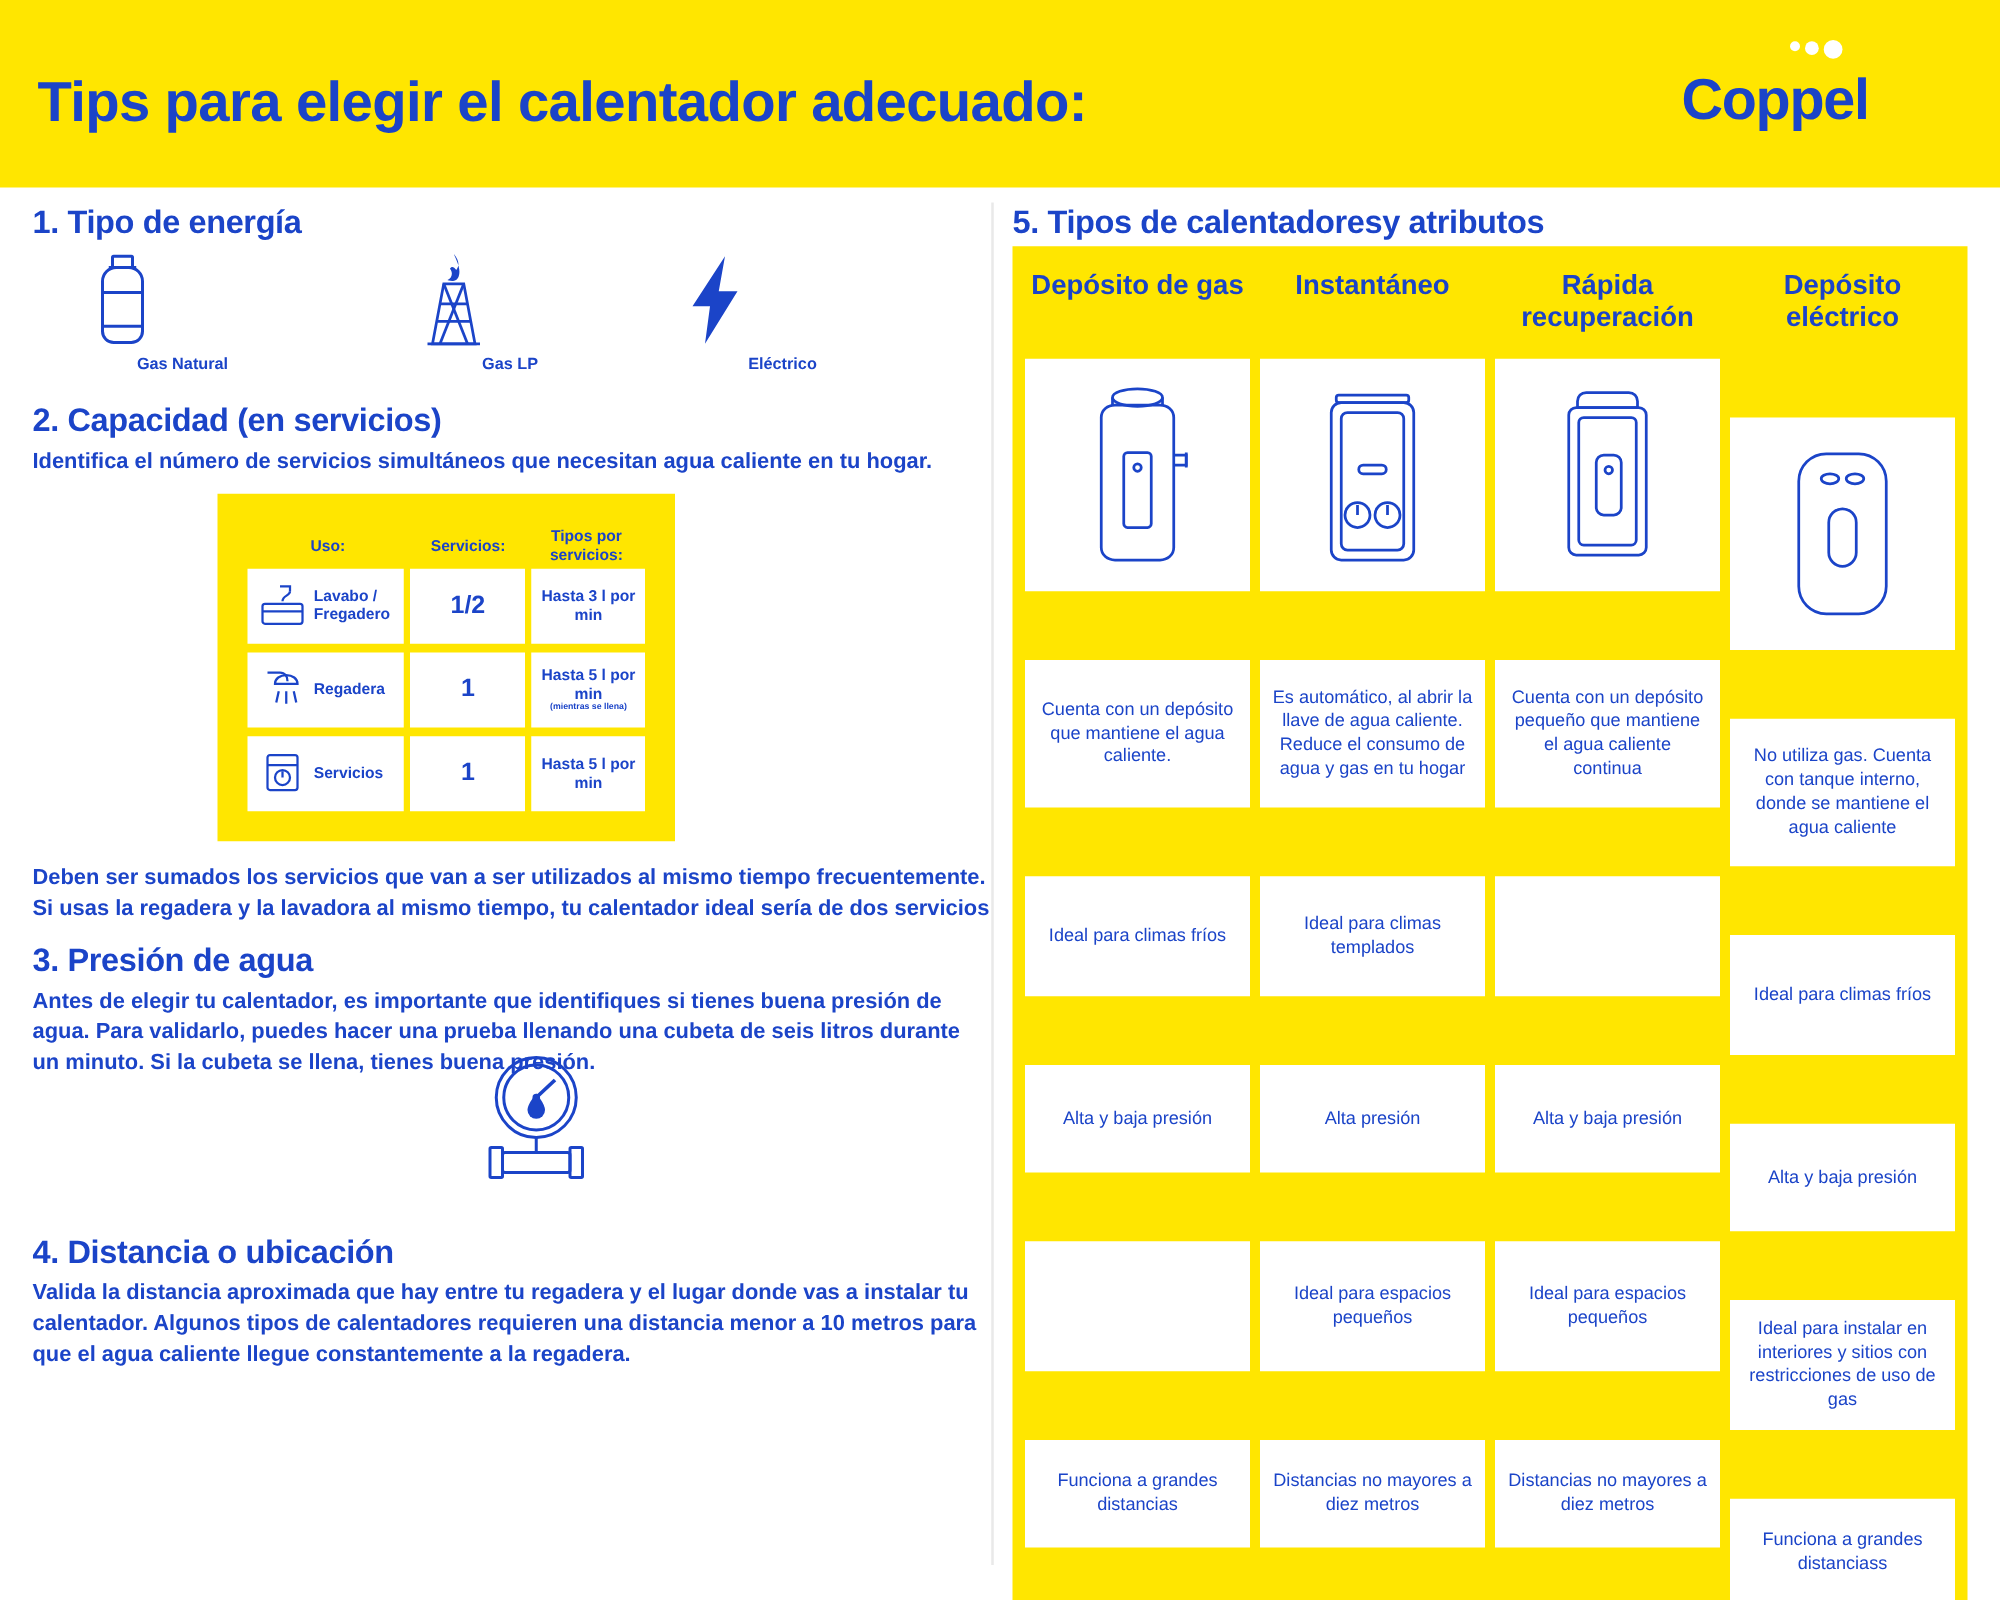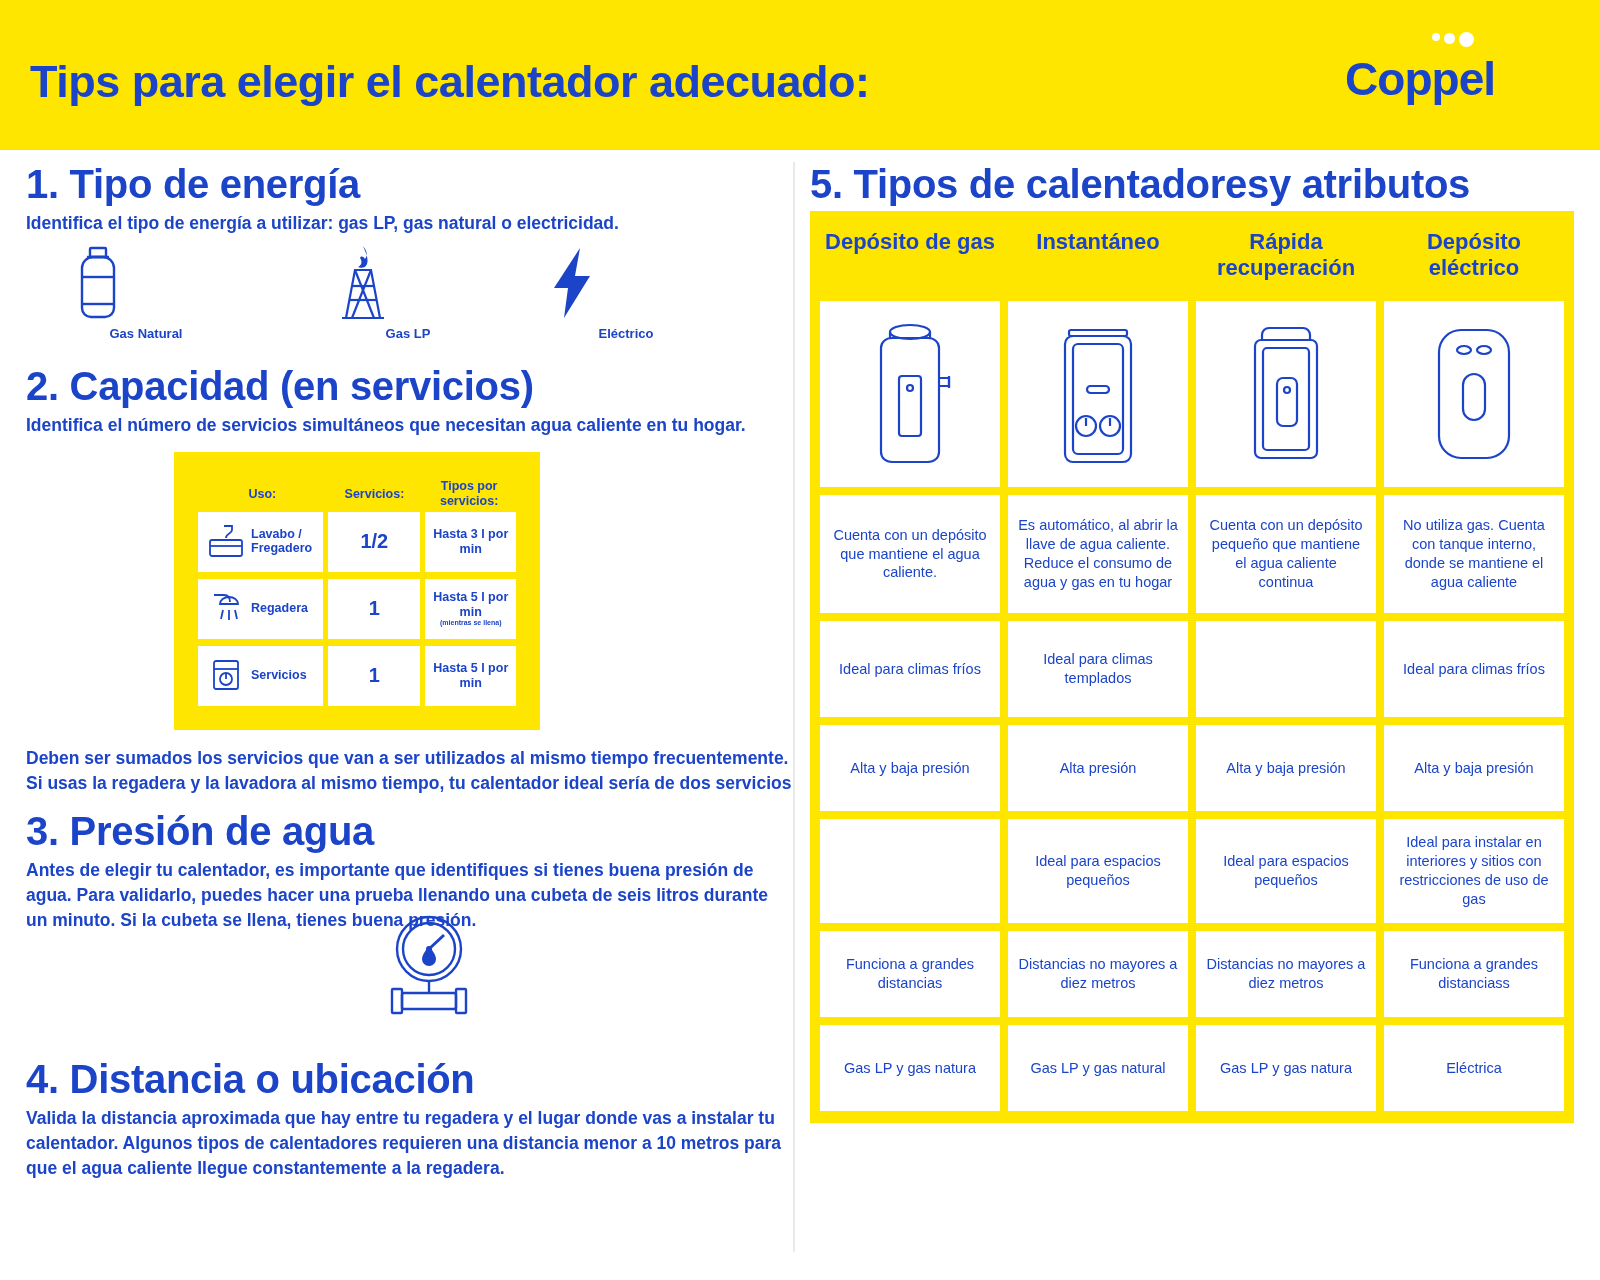--- a/index.html
+++ b/index.html
@@ -85,21 +85,21 @@
   .divider {
     position: absolute;
     left: 793px;
     top: 162px;
     width: 2px;
     height: 1090px;
     background: #e9e9e9;
   }
 
   h2.sec {
-    font-size: 40px;
+    font-size: 26px;
     font-weight: bold;
     margin: 0 0 4px 0;
     color: #1b44c8;
     letter-spacing: -0.3px;
   }
   p.sec {
     font-size: 17.5px;
     font-weight: bold;
     line-height: 1.42;
     margin: 0;
@@ -210,21 +210,21 @@
     background: #ffffff;
     box-sizing: border-box;
     display: flex;
     align-items: center;
     justify-content: center;
     text-align: center;
     font-size: 14.5px;
     line-height: 1.3;
     padding: 8px 10px;
   }
-  .cmp-cell.last { margin-right: 0; }
+  .cmp-cell.last { margin-right: 0; margin-top: 47px; }
   .cmp-cell.img { height: 186px; padding: 0; }
   .cmp-cell.r-desc { height: 118px; align-items: center; }
   .cmp-cell.r-climate { height: 96px; }
   .cmp-cell.r-press { height: 86px; }
   .cmp-cell.r-space { height: 104px; }
   .cmp-cell.r-dist { height: 86px; }
   .cmp-cell.r-fuel { height: 86px; }
 
   svg { display: block; }
   .ico { margin: 0 auto; }
@@ -242,21 +242,20 @@
       </div>
       <div class="brand-name">Coppel</div>
     </div>
   </div>
 
   <div class="divider"></div>
 
   <div class="left-col">
 
     <h2 class="sec">1. Tipo de energía</h2>
-    <p class="sec">Identifica el tipo de energía a utilizar: gas LP, gas natural o electricidad.</p>
 
     <div class="energy-row">
       <div class="energy-item e1">
         <div class="ico">
           <svg width="64" height="78" viewBox="0 0 64 78" fill="none" stroke="#1b44c8" stroke-width="2.4">
             <rect x="24" y="4" width="16" height="9" rx="1"></rect>
             <line x1="21" y1="13" x2="43" y2="13"></line>
             <path d="M16 24c0-6 5-11 11-11h10c6 0 11 5 11 11v40c0 5-4 9-9 9H25c-5 0-9-4-9-9V24z"></path>
             <line x1="16" y1="33" x2="48" y2="33"></line>
             <line x1="16" y1="60" x2="48" y2="60"></line>

